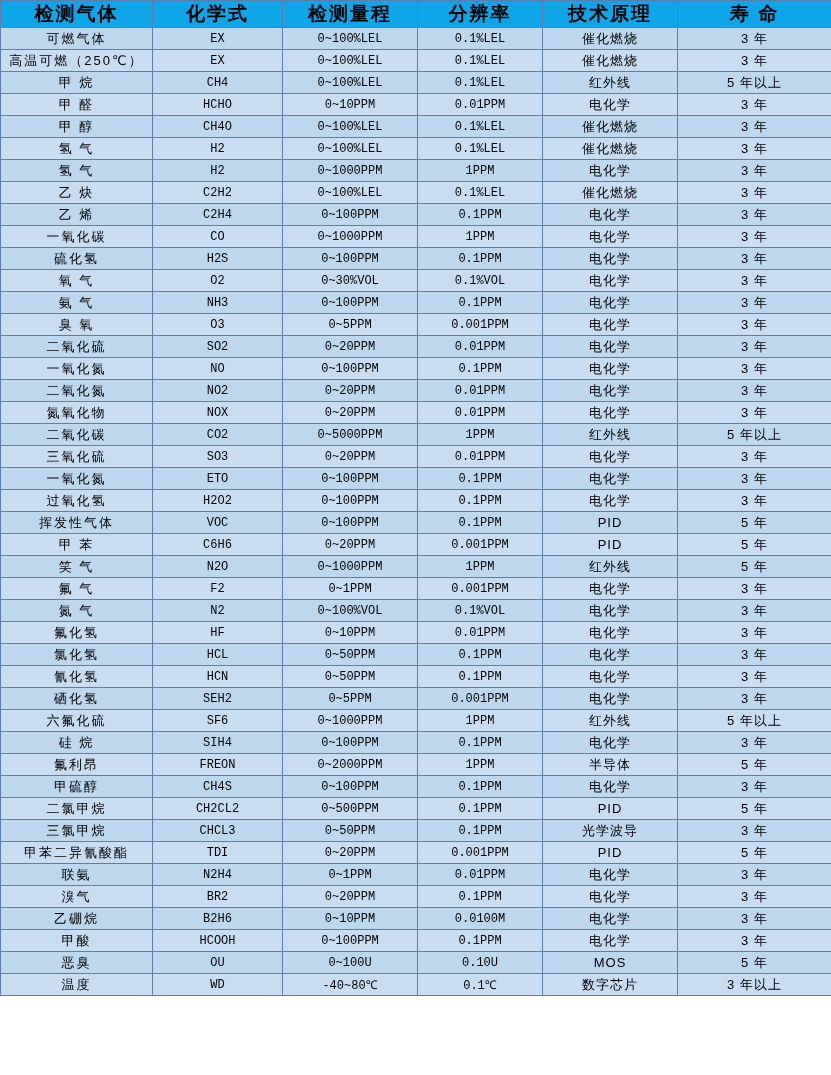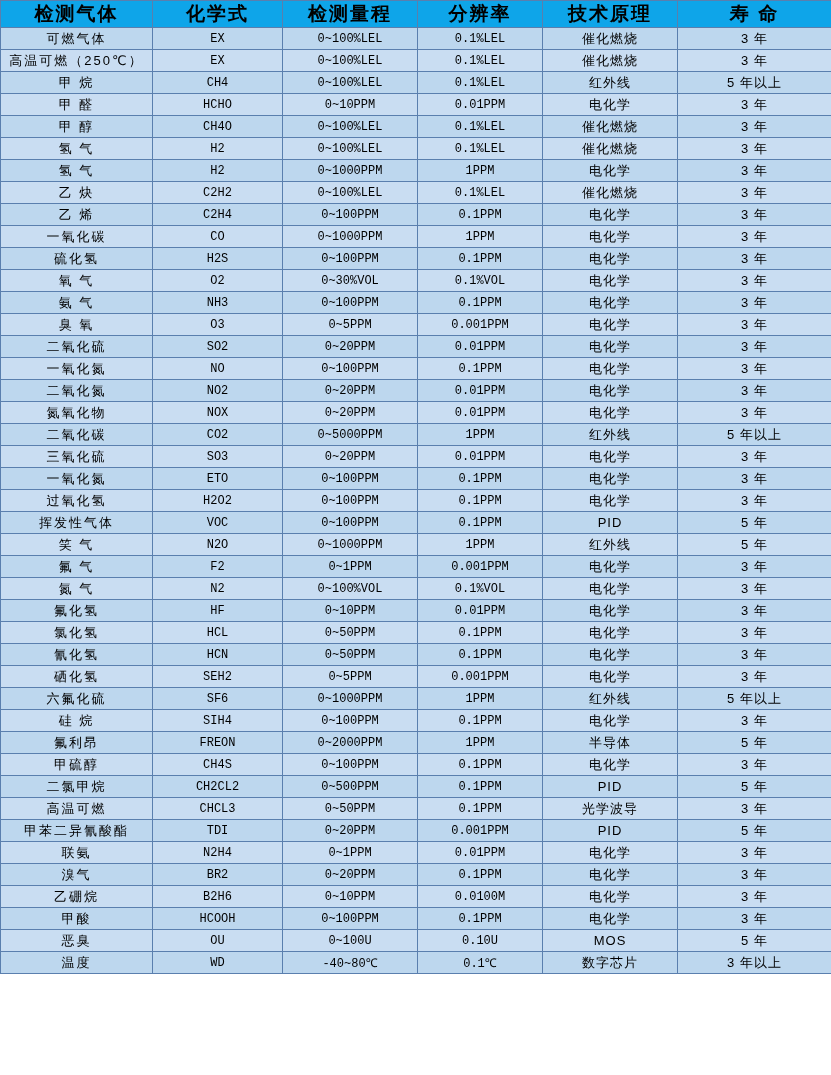--- a/index.html
+++ b/index.html
@@ -263,20 +263,28 @@
       </tr>
       <tr>
         <td class="col-name">挥发性气体</td>
         <td class="col-formula">VOC</td>
         <td class="col-range">0~100PPM</td>
         <td class="col-res">0.1PPM</td>
         <td class="col-principle">PID</td>
         <td class="col-life">5 年</td>
       </tr>
       <tr>
+        <td class="col-name">甲 苯</td>
+        <td class="col-formula">C6H6</td>
+        <td class="col-range">0~20PPM</td>
+        <td class="col-res">0.001PPM</td>
+        <td class="col-principle">PID</td>
+        <td class="col-life">5 年</td>
+      </tr>
+      <tr>
         <td class="col-name">笑 气</td>
         <td class="col-formula">N2O</td>
         <td class="col-range">0~1000PPM</td>
         <td class="col-res">1PPM</td>
         <td class="col-principle">红外线</td>
         <td class="col-life">5 年</td>
       </tr>
       <tr>
         <td class="col-name">氟 气</td>
         <td class="col-formula">F2</td>
@@ -359,21 +367,21 @@
       </tr>
       <tr>
         <td class="col-name">二氯甲烷</td>
         <td class="col-formula">CH2CL2</td>
         <td class="col-range">0~500PPM</td>
         <td class="col-res">0.1PPM</td>
         <td class="col-principle">PID</td>
         <td class="col-life">5 年</td>
       </tr>
       <tr>
-        <td class="col-name">高温可燃</td>
+        <td class="col-name">三氯甲烷</td>
         <td class="col-formula">CHCL3</td>
         <td class="col-range">0~50PPM</td>
         <td class="col-res">0.1PPM</td>
         <td class="col-principle">光学波导</td>
         <td class="col-life">3 年</td>
       </tr>
       <tr>
         <td class="col-name">甲苯二异氰酸酯</td>
         <td class="col-formula">TDI</td>
         <td class="col-range">0~20PPM</td>

